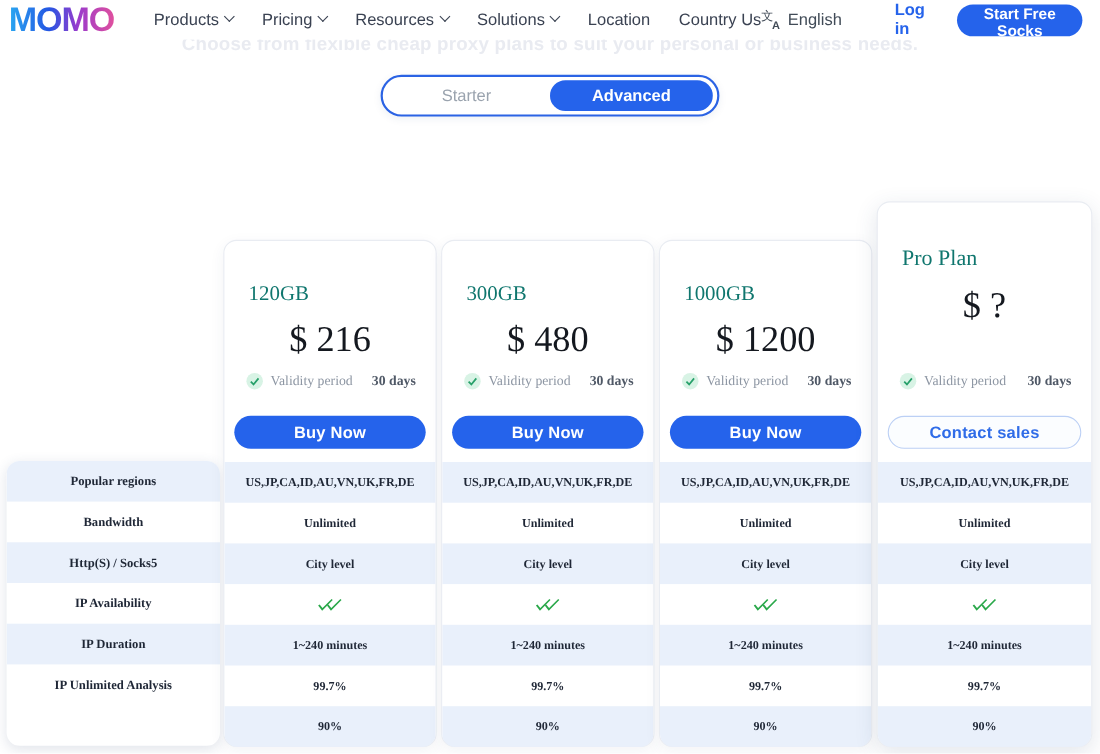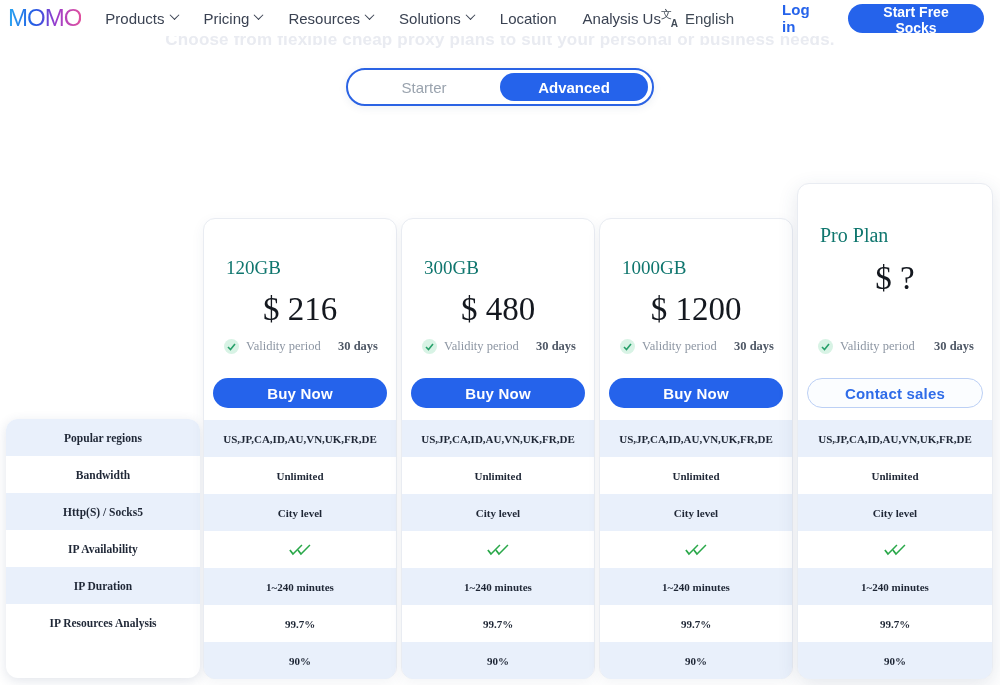--- a/index.html
+++ b/index.html
@@ -9,24 +9,24 @@
 
   
   .hero-subtitle { position:absolute; top:30px; left:0; width:100%;
     text-align:center; font-size:17px; font-weight:600; color:#e9ebf1;
     letter-spacing:.2px; z-index:1; }
 
   
   .navbar { position:absolute; top:0; left:0; right:0; height:36px;
     display:flex; align-items:center; padding:0 16px 0 8px;
     background:#ffffff; z-index:5; }
-  .logo { font-size:24px; font-weight:400; letter-spacing:-1px; line-height:36px;
+  .logo { font-size:31px; font-weight:700; letter-spacing:-1px; line-height:36px;
     background:linear-gradient(90deg,#2aa7f1 0%,#2456e3 38%,#9b3bcc 66%,#e0509e 100%);
     -webkit-background-clip:text; background-clip:text; color:transparent;
-    cursor:pointer; margin-right:24px; }
+    cursor:pointer; margin-right:36px; }
   .nav { display:flex; align-items:center; gap:26px; }
   .nav-item { display:flex; align-items:center; gap:6px; font-size:15px;
     font-weight:500; color:#3a4252; cursor:pointer; white-space:nowrap; }
   .chev { width:7px; height:7px; border-right:1.6px solid #3a4252;
     border-bottom:1.6px solid #3a4252; transform:rotate(45deg) translate(-1px,-1px);
     margin-top:-3px; }
   .lang { margin-left:auto; display:flex; align-items:center; gap:7px;
     color:#414b57; font-size:15px; cursor:pointer; }
   .translate-icon { position:relative; width:17px; height:17px; display:inline-block; }
   .translate-icon i { position:absolute; top:-3px; left:0; font-style:normal;
@@ -121,21 +121,21 @@
       <span class="chev"></span>
     </div>
     <div class="nav-item">
       <span>Solutions</span>
       <span class="chev"></span>
     </div>
     <div class="nav-item">
       <span>Location</span>
     </div>
     <div class="nav-item">
-      <span>Analysis Us</span>
+      <span>Country Us</span>
     </div>
   </nav>
   <div class="lang">
     <span class="translate-icon">
       <i>文</i>
         <b>A</b>
     </span>
     <span>English</span>
   </div>
   <a class="login">Log in</a>
@@ -146,21 +146,21 @@
   <div class="toggle-option starter">Starter</div>
   <div class="toggle-option advanced">Advanced</div>
 </div>
 
 <aside class="feature-panel">
   <div class="feature-row">Popular regions</div>
   <div class="feature-row">Bandwidth</div>
   <div class="feature-row">Http(S) / Socks5</div>
   <div class="feature-row">IP Availability</div>
   <div class="feature-row">IP Duration</div>
-  <div class="feature-row">IP Resources Analysis</div>
+  <div class="feature-row">IP Unlimited Analysis</div>
 </aside>
 
 <section class="card card1">
   <div class="card-title">120GB</div>
   <div class="card-price">$ 216</div>
   <div class="validity">
     <span class="vleft">
       <span class="check-circle">
         <svg width="9" height="8" viewBox="0 0 9 8">
             <polyline points="1,4 3.5,6.5 8,1" fill="none" stroke="#27a06a" stroke-width="1.6"></polyline>

